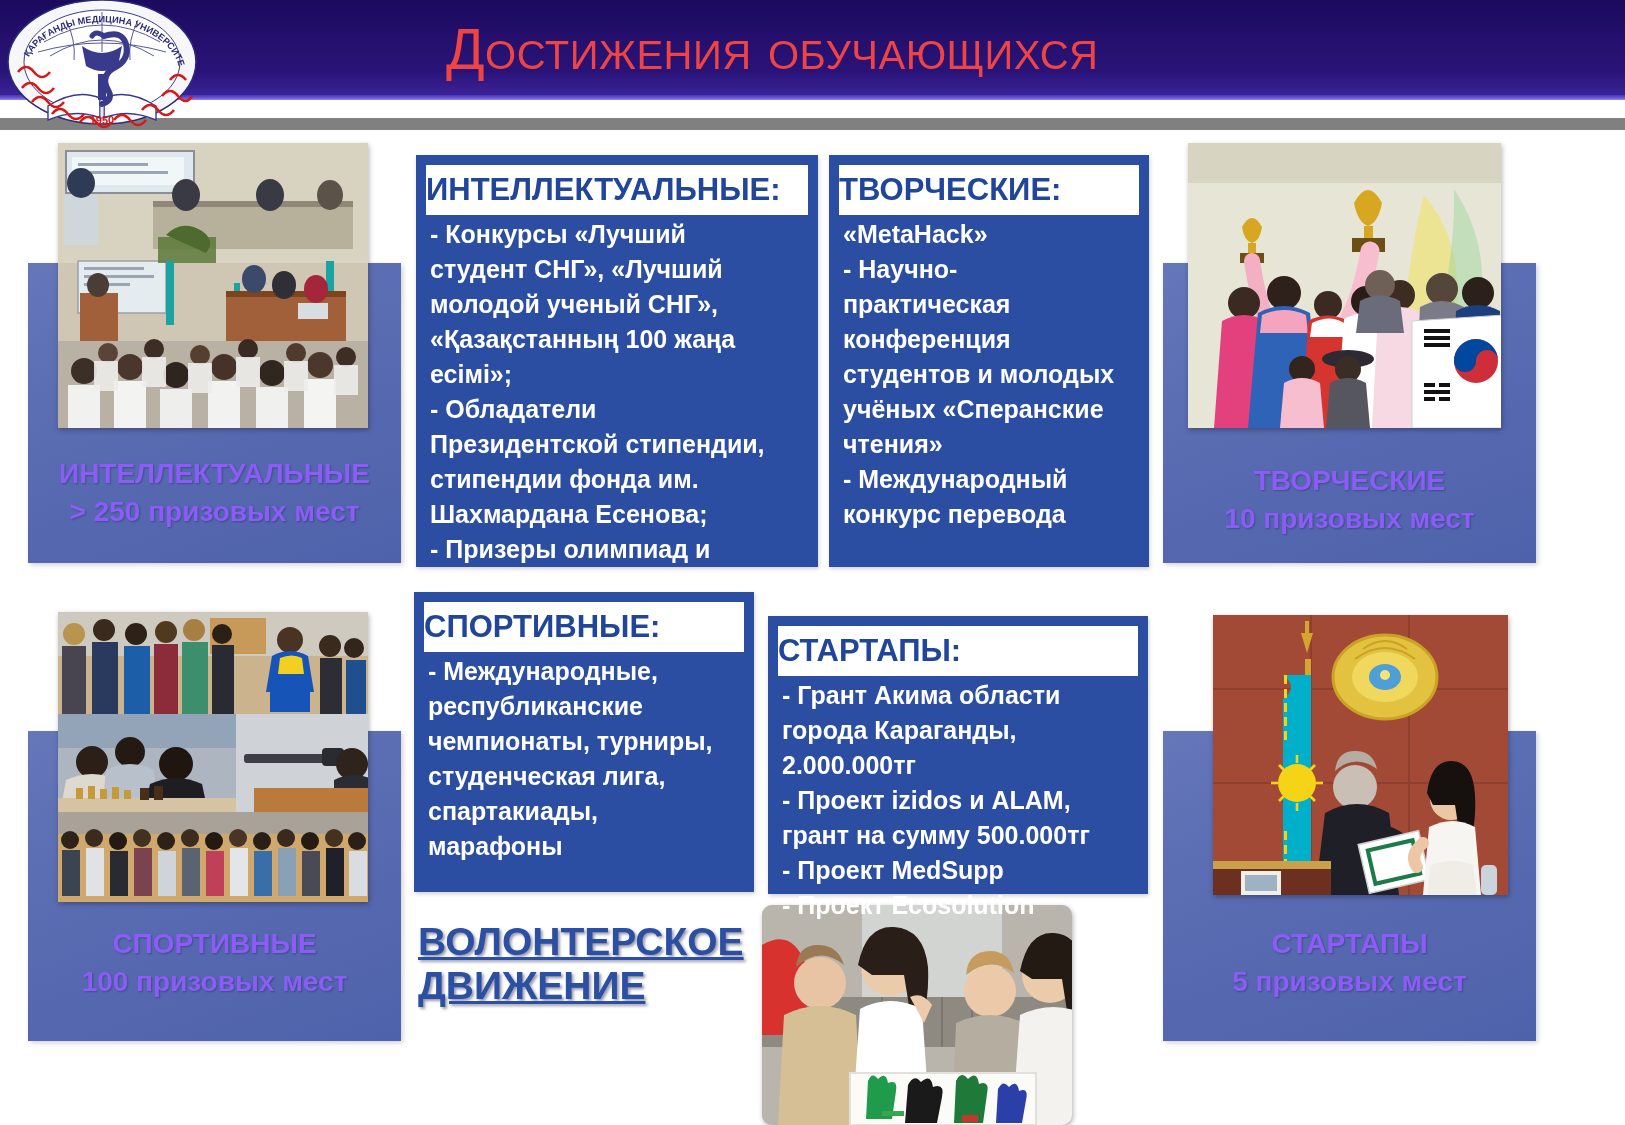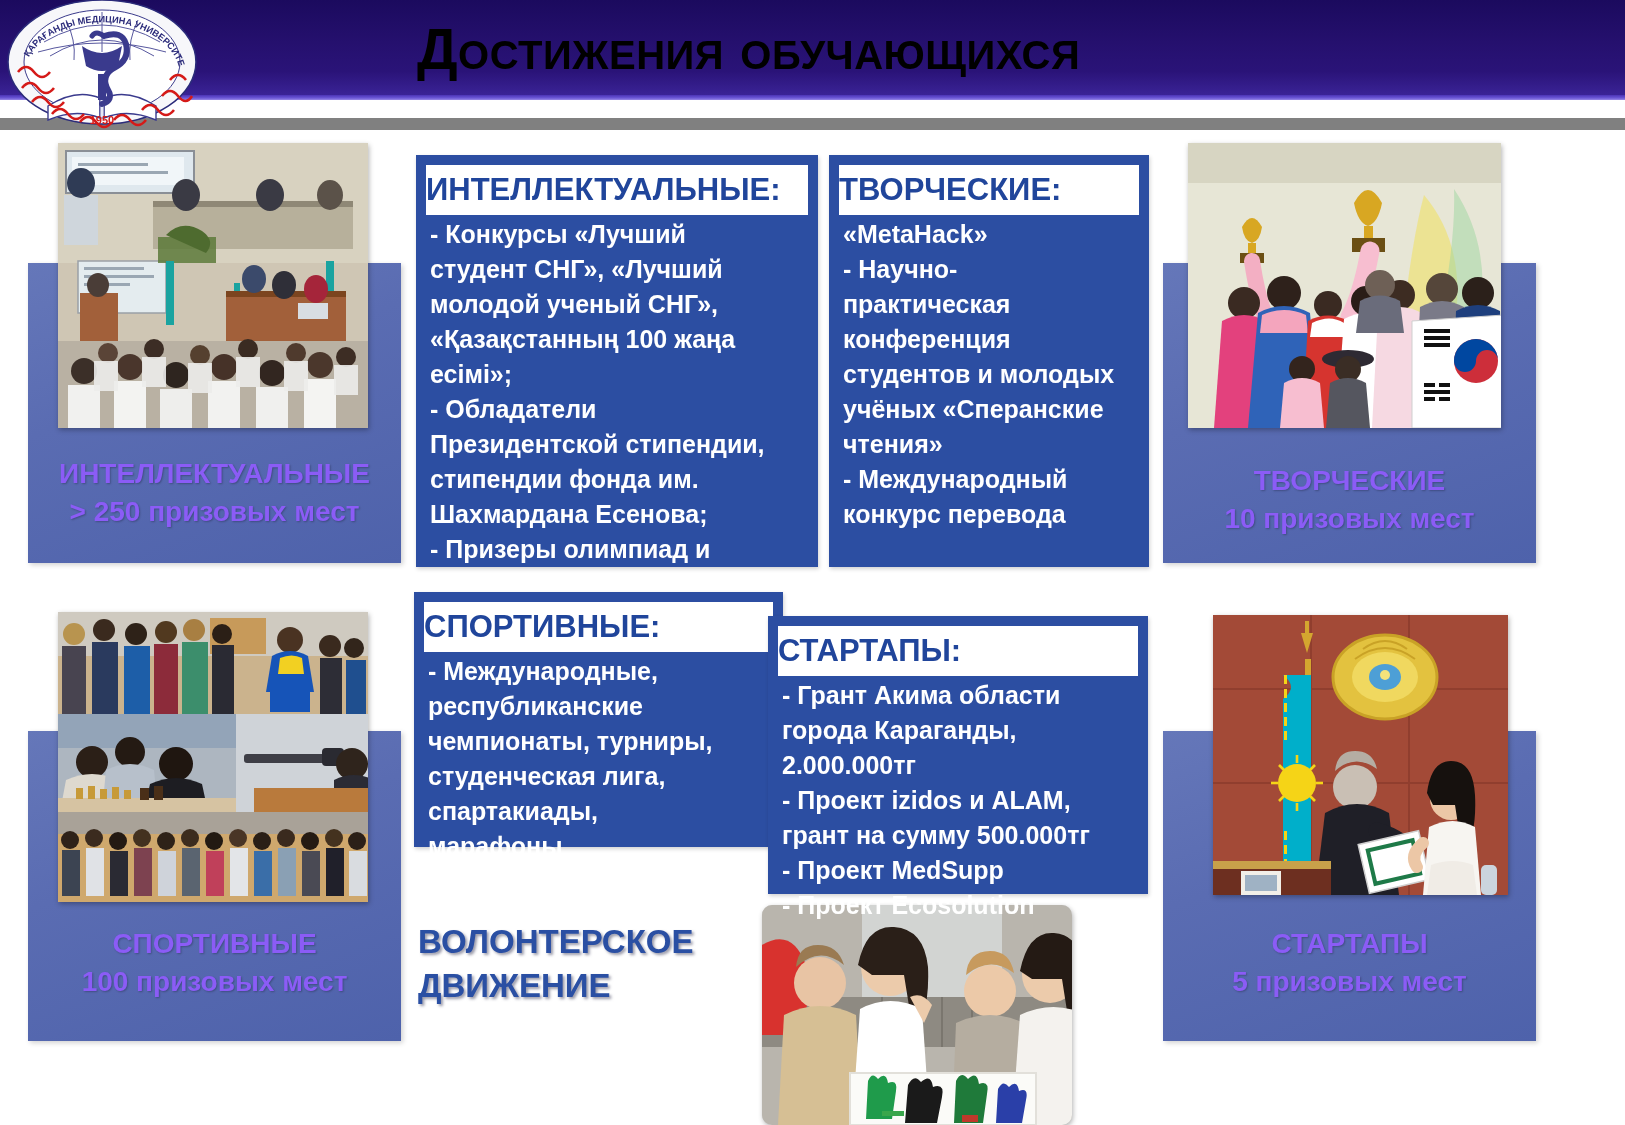--- a/index.html
+++ b/index.html
@@ -15,24 +15,24 @@
   
   .header{
     position:absolute;left:0;top:0;width:1625px;height:95px;
     background:linear-gradient(180deg,#1b0a5e 0%,#25106e 45%,#2a1378 75%,#3a2396 100%);
   }
   .header-underline{
     position:absolute;left:0;top:95px;width:1625px;height:5px;
     background:linear-gradient(180deg,#4b33b5 0%,#6b57d6 60%,#9a8ae6 100%);
   }
   .header-title{
-    position:absolute;left:417px;top:10px;width:1000px;height:80px;
-    color:#000000;
+    position:absolute;left:446px;top:10px;width:1000px;height:80px;
+    color:#ef4444;
     font-size:57px;
-    font-weight:bold;
+    font-weight:normal;
     font-variant:small-caps;
     letter-spacing:0.5px;
     line-height:78px;
     white-space:nowrap;
   }
   .grey-bar{
     position:absolute;left:0;top:118px;width:1625px;height:12px;
     background:#808080;
   }
 
@@ -95,24 +95,25 @@
     font-size:25px;
     font-weight:bold;
     line-height:35px;
   }
   .bluebox-body .ln{display:block;}
 
   
   .volunteer{
     position:absolute;
     color:#2a4fa3;
-    font-size:33px;
+    font-size:39px;
     font-weight:bold;
     line-height:44px;
     text-shadow:2px 2px 3px rgba(120,120,140,0.75);
+    text-decoration:underline;
   }
   .volunteer .ln{display:block;}
 
   
   .ph{position:absolute;inset:0;}
 </style>
 </head>
 <body>
 
 <div class="slide">
@@ -428,21 +429,21 @@
         <circle cx="252" cy="229" r="9" fill="#251b13"></circle>
           <rect x="244" y="239" width="18" height="45" fill="#4a4a54"></rect>
         <circle cx="276" cy="226" r="9" fill="#44321f"></circle>
           <rect x="268" y="236" width="18" height="48" fill="#20202a"></rect>
         <circle cx="299" cy="229" r="9" fill="#2b2018"></circle>
           <rect x="291" y="239" width="18" height="45" fill="#d9dce0"></rect>
       </g>
     </svg>
   </div>
 
-  <div class="bluebox" style="left:414px;top:592px;width:340px;height:255px;padding-left:29px;">
+  <div class="bluebox" style="left:414px;top:592px;width:340px;height:300px;">
     <div class="bluebox-head">СПОРТИВНЫЕ:</div>
     <div class="bluebox-body" style="top:62px;">
       <span class="ln">- Международные,</span>
       <span class="ln">республиканские</span>
       <span class="ln">чемпионаты, турниры,</span>
       <span class="ln">студенческая лига,</span>
       <span class="ln">спартакиады,</span>
       <span class="ln">марафоны</span>
     </div>
   </div>

